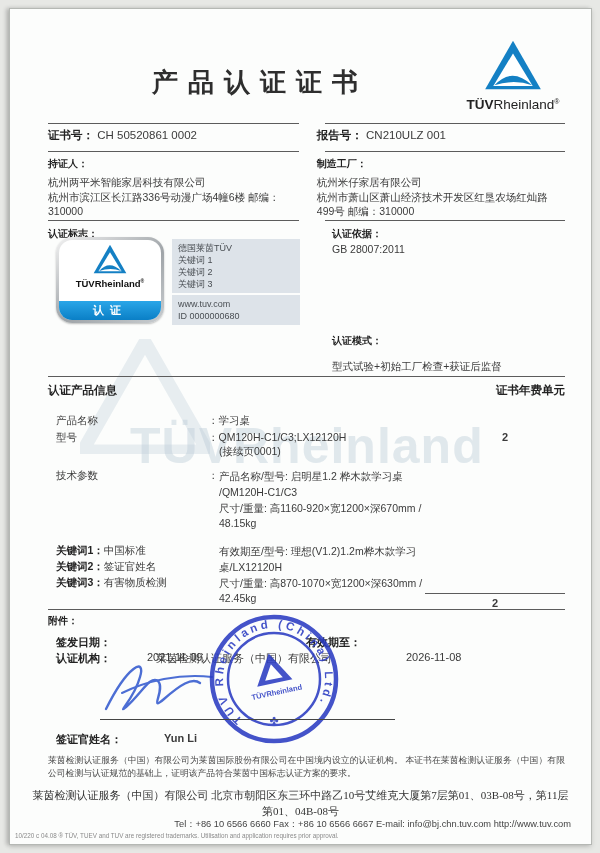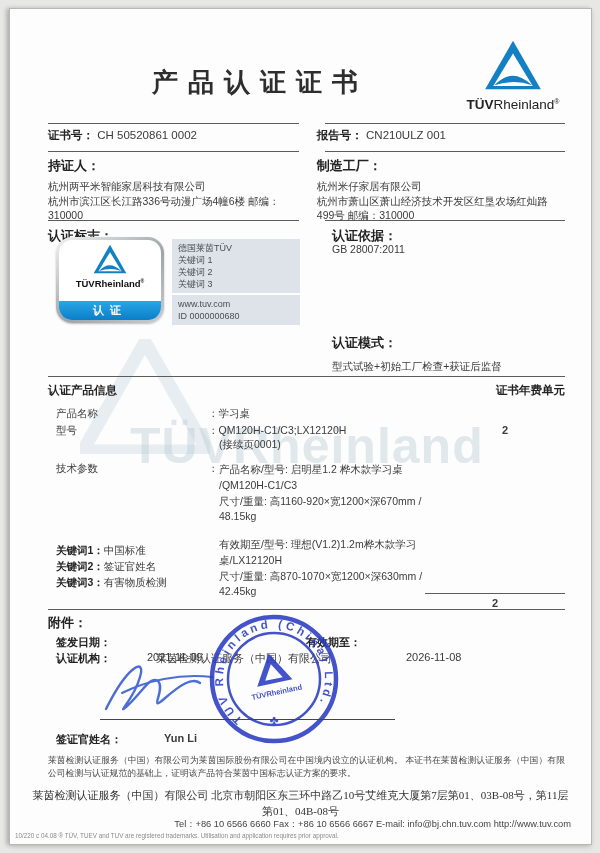--- a/index.html
+++ b/index.html
@@ -38,21 +38,21 @@
   
   .cert-row{position:absolute;top:119px;left:38px;right:26px;display:flex;font-size:11.5px;}
   .cert-row .half-l{width:52%;}
   .cert-row .half-r{width:48%;}
   .lbl{font-weight:bold;color:#222;}
   .val{color:#3b3b3b;text-align:right;}
   
   .two-col{position:absolute;left:38px;right:26px;display:flex;}
   .col-l{width:52%;padding-right:14px;box-sizing:border-box;}
   .col-r{width:48%;}
-  .blk-label{font-weight:bold;font-size:13px;color:#222;margin-bottom:4px;}
+  .blk-label{font-weight:bold;font-size:10px;color:#222;margin-bottom:4px;}
   .blk-text{font-size:10.5px;line-height:1.4;}
   
   .badge{
     position:absolute;left:46px;top:228px;width:108px;height:86px;border-radius:16px;
     background:linear-gradient(145deg,#f2f2f2,#9fa4a8 55%,#c9cdd0);
     padding:3px;box-sizing:border-box;box-shadow:0 1px 2px rgba(0,0,0,.25);
   }
   .badge-in{width:100%;height:100%;border-radius:13px;background:#fff;overflow:hidden;display:flex;flex-direction:column;}
   .badge-top{flex:1;text-align:center;padding-top:4px;}
   .badge-name{font-size:9.5px;font-weight:bold;color:#111;white-space:nowrap;}
@@ -60,21 +60,21 @@
   .badge-band{
     height:19px;background:linear-gradient(180deg,#2aa6e8,#0a7fc6);
     color:#fff;font-size:11px;font-weight:bold;text-align:center;line-height:19px;letter-spacing:6px;
   }
   .mark-box{
     position:absolute;left:162px;width:128px;background:#dde3e9;color:#4a4f54;
     font-size:9px;line-height:12px;padding:3px 6px;box-sizing:border-box;
   }
   
   .prod-head{position:absolute;top:374px;left:38px;right:26px;display:flex;justify-content:space-between;font-size:11.5px;font-weight:bold;color:#222;}
-  .prow{position:absolute;left:46px;right:26px;display:flex;font-size:10.5px;}
+  .prow{position:absolute;left:46px;right:26px;display:flex;font-size:10.5px;margin-top:7px;}
   .prow .c1{width:152px;}
   .prow .c2{flex:1;}
   .prow .cfee{width:120px;text-align:center;font-weight:bold;font-size:11px;}
   .tech-line{font-size:10.5px;line-height:1.5;}
   .kw{position:absolute;left:46px;font-size:10.5px;}
   
   .irow{position:absolute;left:46px;right:26px;display:flex;font-size:11px;}
   .irow .il{width:100px;font-weight:bold;color:#222;}
   .irow .iv{width:175px;margin-top:16px;}
   .irow .il2{width:110px;font-weight:bold;color:#222;}

